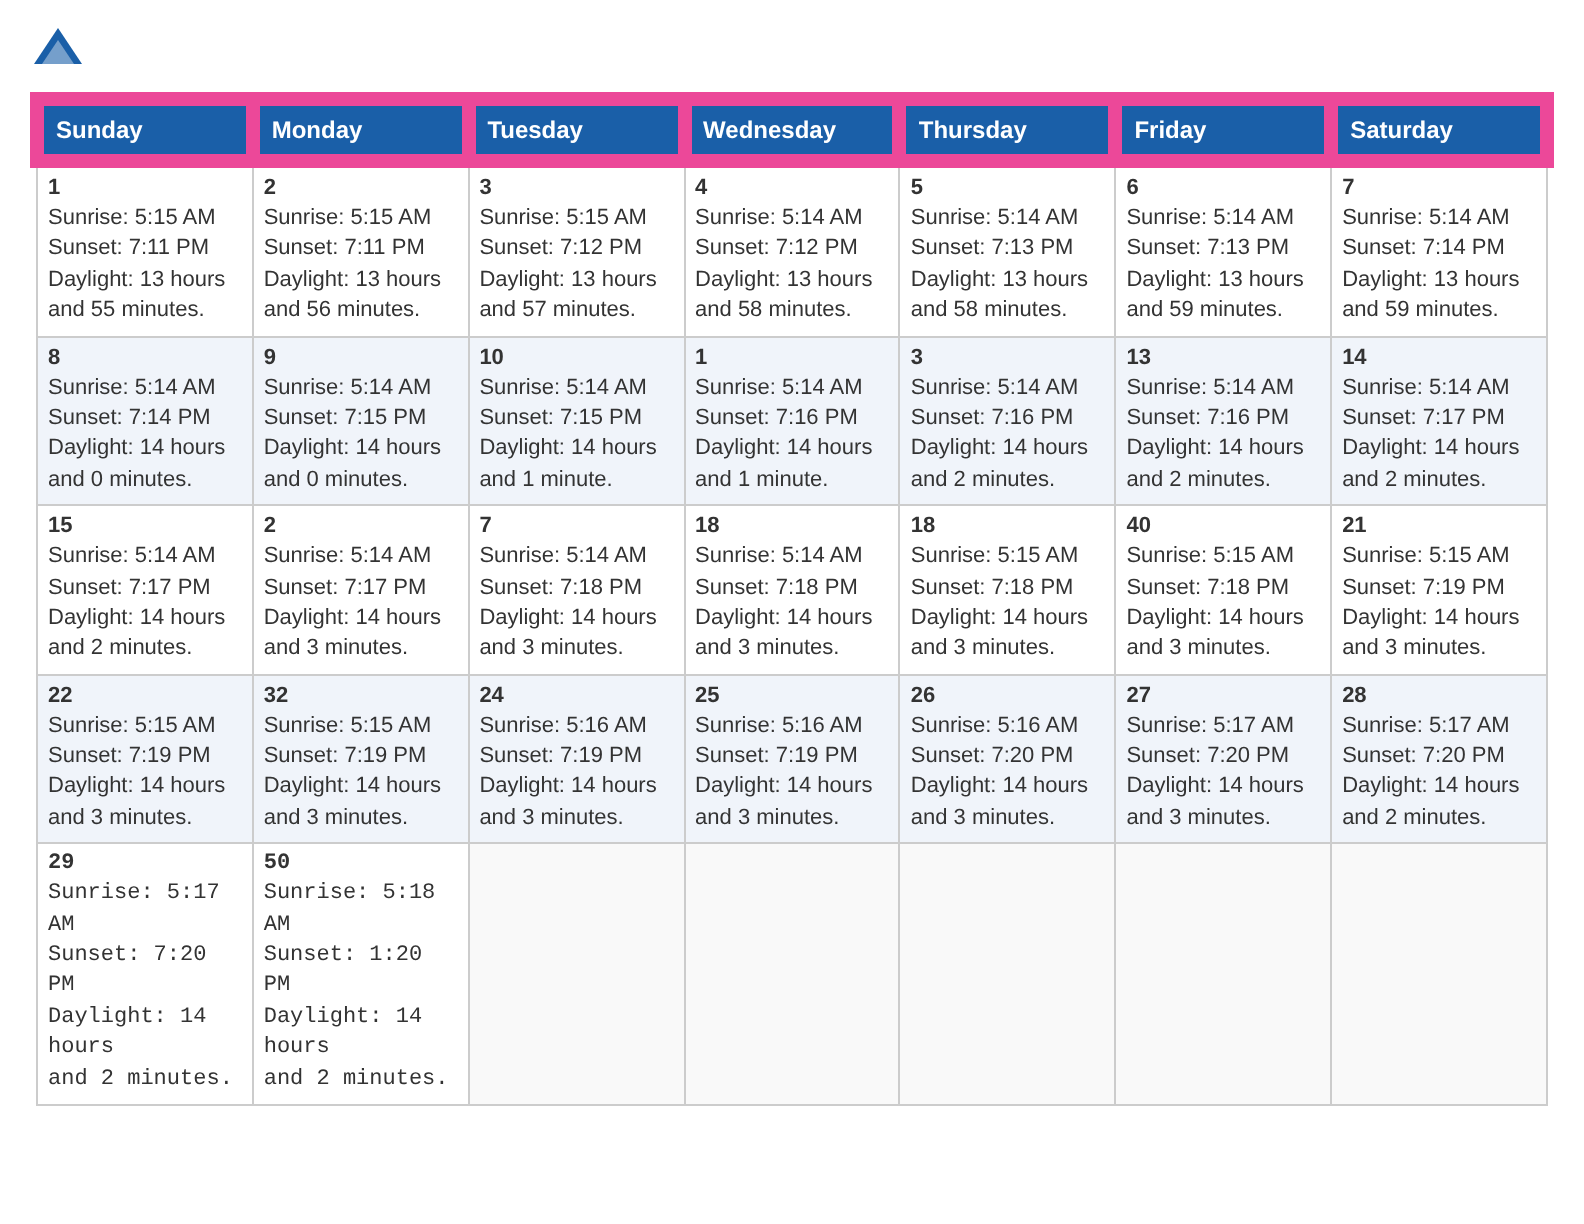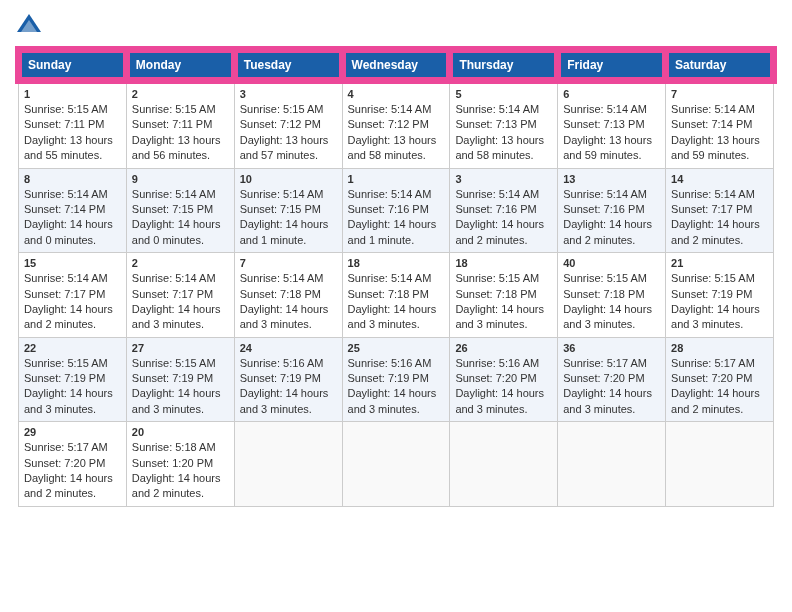--- a/index.html
+++ b/index.html
@@ -93,20 +93,21 @@
     .day-info {
       font-size: 11px;
       line-height: 1.4;
       color: #333;
     }
     .empty {
       background: #f9f9f9 !important;
     }
     .last-row td {
       height: 68px;
+      font-family: Liberation Mono, monospace;
     }
   </style>
 </head>
 <body>
 
 <div class="page">
   <div class="header">
     <div class="logo">
       <svg class="logo-icon" viewBox="0 0 28 28">
         <polygon points="14,4 26,22 2,22" fill="#1a5fa8"></polygon>
@@ -291,21 +292,21 @@
         </tr>
         <tr>
           <td>
             <div class="day-num">22</div>
             <div class="day-info" style="white-space: pre-line;">Sunrise: 5:15 AM
 Sunset: 7:19 PM
 Daylight: 14 hours
 and 3 minutes.</div>
           </td>
           <td>
-            <div class="day-num">27</div>
+            <div class="day-num">32</div>
             <div class="day-info" style="white-space: pre-line;">Sunrise: 5:15 AM
 Sunset: 7:19 PM
 Daylight: 14 hours
 and 3 minutes.</div>
           </td>
           <td>
             <div class="day-num">24</div>
             <div class="day-info" style="white-space: pre-line;">Sunrise: 5:16 AM
 Sunset: 7:19 PM
 Daylight: 14 hours
@@ -319,21 +320,21 @@
 and 3 minutes.</div>
           </td>
           <td>
             <div class="day-num">26</div>
             <div class="day-info" style="white-space: pre-line;">Sunrise: 5:16 AM
 Sunset: 7:20 PM
 Daylight: 14 hours
 and 3 minutes.</div>
           </td>
           <td>
-            <div class="day-num">36</div>
+            <div class="day-num">27</div>
             <div class="day-info" style="white-space: pre-line;">Sunrise: 5:17 AM
 Sunset: 7:20 PM
 Daylight: 14 hours
 and 3 minutes.</div>
           </td>
           <td>
             <div class="day-num">28</div>
             <div class="day-info" style="white-space: pre-line;">Sunrise: 5:17 AM
 Sunset: 7:20 PM
 Daylight: 14 hours
@@ -342,21 +343,21 @@
         </tr>
         <tr class="last-row">
           <td>
             <div class="day-num">29</div>
             <div class="day-info" style="white-space: pre-line;">Sunrise: 5:17 AM
 Sunset: 7:20 PM
 Daylight: 14 hours
 and 2 minutes.</div>
           </td>
           <td>
-            <div class="day-num">20</div>
+            <div class="day-num">50</div>
             <div class="day-info" style="white-space: pre-line;">Sunrise: 5:18 AM
 Sunset: 1:20 PM
 Daylight: 14 hours
 and 2 minutes.</div>
           </td>
           <td class="empty"></td>
           <td class="empty"></td>
           <td class="empty"></td>
           <td class="empty"></td>
           <td class="empty"></td>

